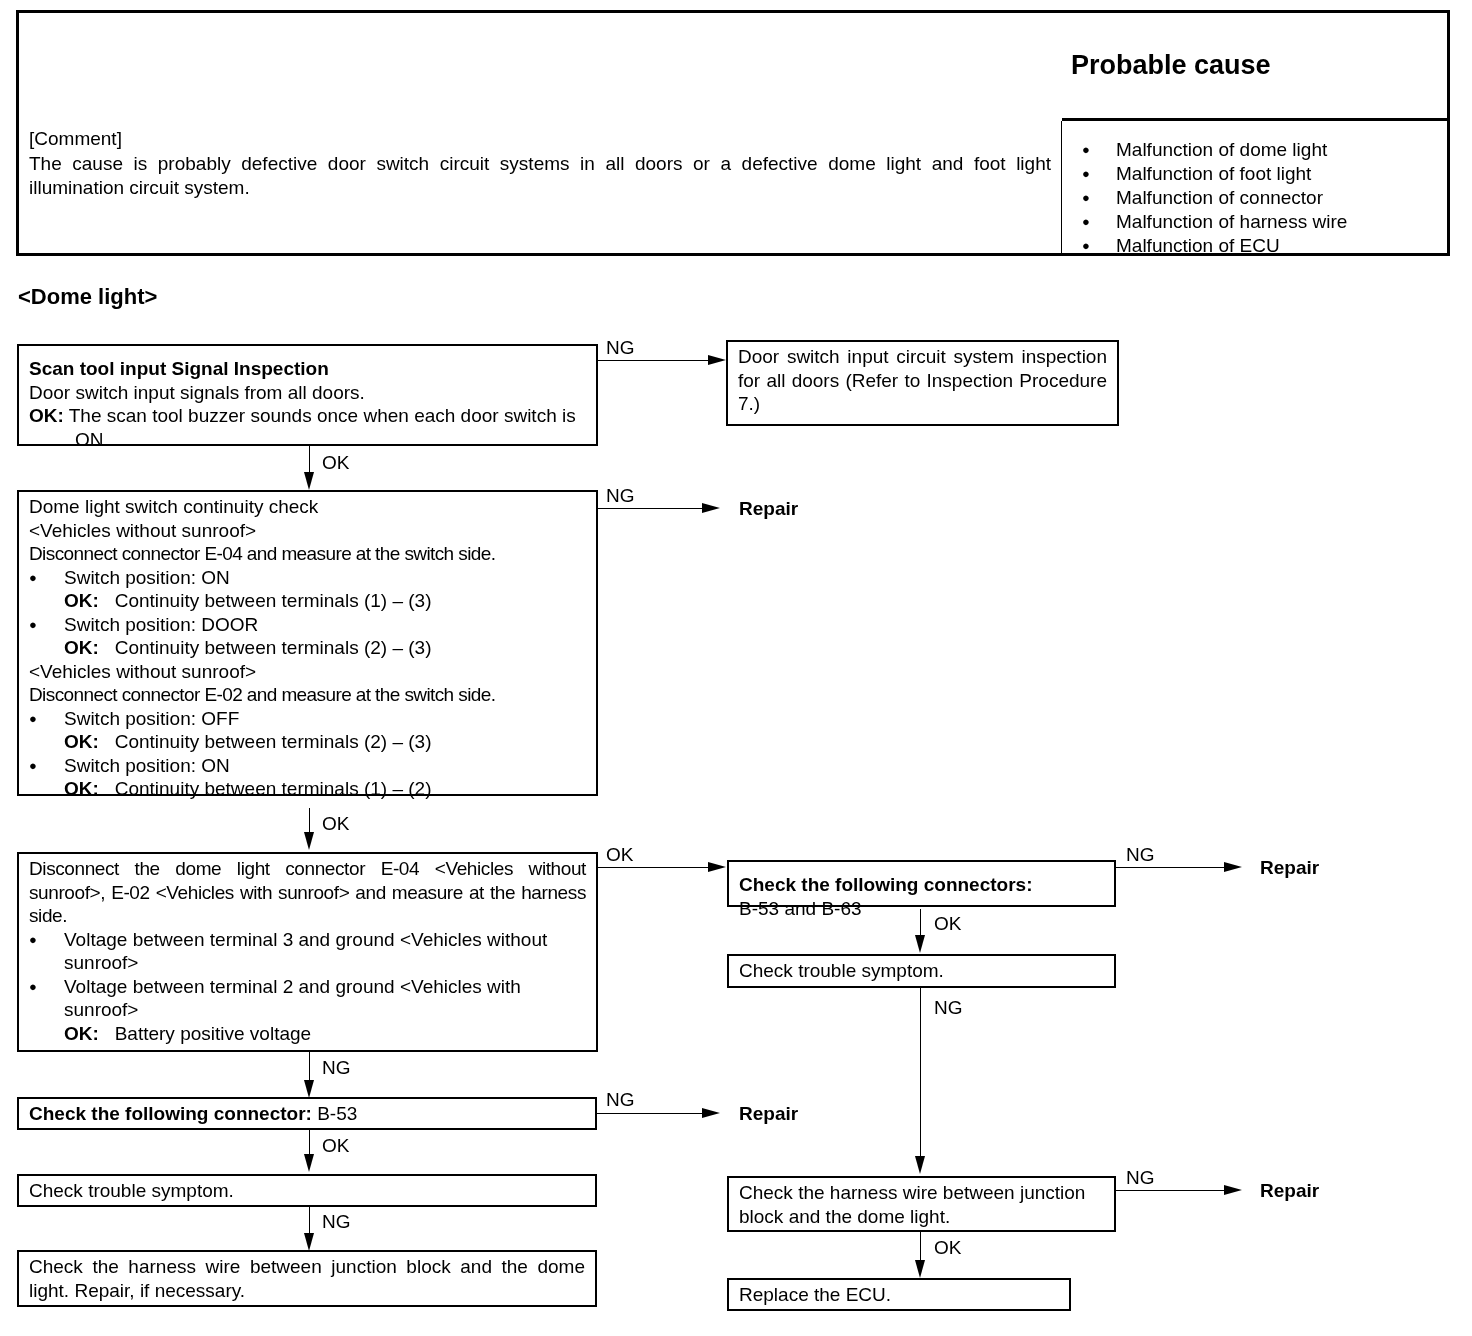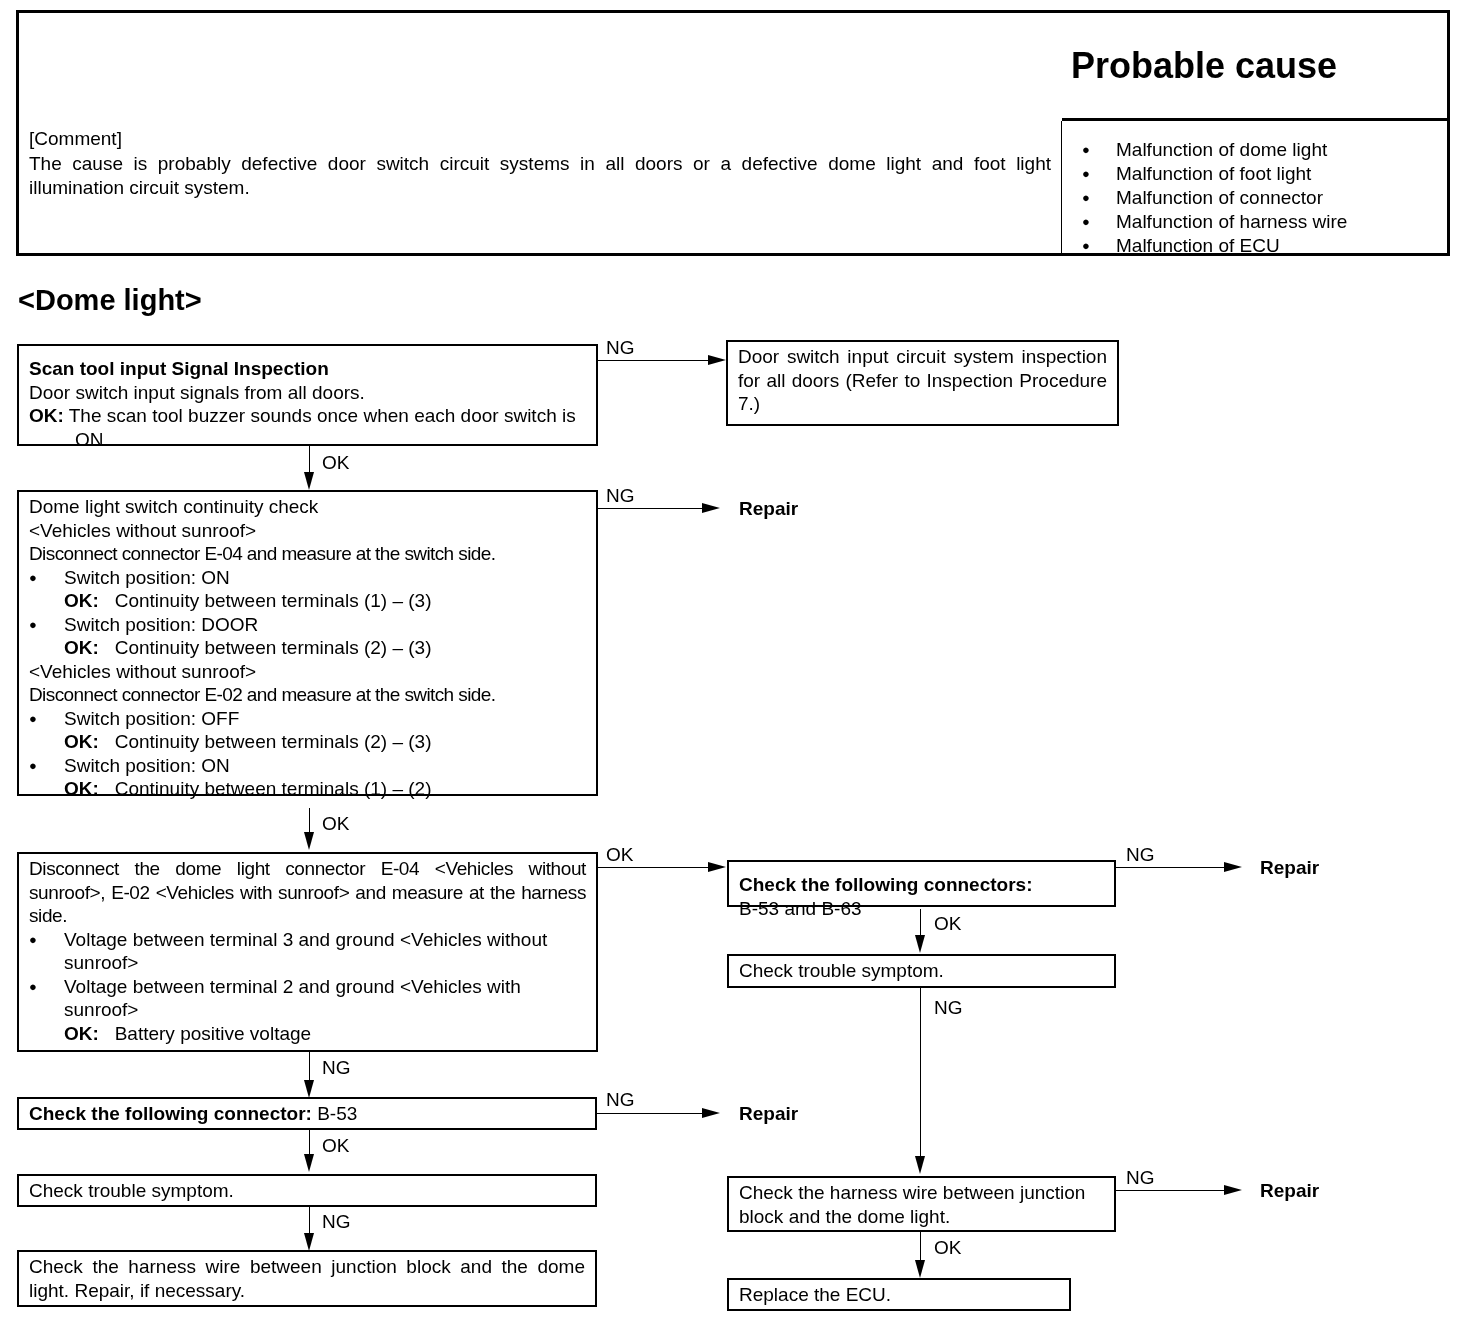--- a/index.html
+++ b/index.html
@@ -8,29 +8,29 @@
   .box { position:absolute; border:2px solid #000; box-sizing:border-box; background:#fff;
          font-size:19px; line-height:23.5px; padding:3px 10px; }
   .b { font-weight:bold;margin-top:8px; }
   .hdr-table { position:absolute; left:16px; top:10px; width:1434px; height:246px;
                border:3px solid #000; box-sizing:border-box; }
   .hdr-title { position:absolute; left:0; top:0; width:1043px; height:108px;
                border-right:1px solid #000; border-bottom:3px solid #000; box-sizing:border-box;
                font-weight:bold; font-size:27px; line-height:31px; padding:6px 10px; }
   .hdr-cause-h { position:absolute; left:1043px; top:0; right:0; height:108px;
                  border-bottom:3px solid #000; box-sizing:border-box;
-                 font-weight:bold; font-size:36px; display:flex; align-items:center; padding-left:9px; }
+                 font-weight:bold; font-size:27px; display:flex; align-items:center; padding-left:9px; }
   .hdr-comment { position:absolute; left:0; top:108px; width:1043px; bottom:0;
                  border-right:1px solid #000; box-sizing:border-box;
                  font-size:19px; line-height:24.5px; padding:6px 10px; text-align:justify; }
   .hdr-causes { position:absolute; left:1043px; top:108px; right:0; bottom:0;
                 font-size:19px; line-height:24px; padding:5px 0 0 8px; margin:12px; list-style:none; }
   .hdr-causes li { position:relative; padding-left:34px; }
   .hdr-causes li::before { content:"\25CF"; position:absolute; left:0; font-size:13px; }
-  .section-title { position:absolute; left:18px; top:284px; font-size:29px; font-weight:bold; }
+  .section-title { position:absolute; left:18px; top:284px; font-size:22px; font-weight:bold; }
   .hline { position:absolute; height:0; border-top:1.5px solid #000; }
   .vline { position:absolute; width:0; border-left:1.5px solid #000; }
   .arr-r { position:absolute; width:0; height:0; border-top:5px solid transparent;
            border-bottom:5px solid transparent; border-left:18px solid #000; }
   .arr-d { position:absolute; width:0; height:0; border-left:5px solid transparent;
            border-right:5px solid transparent; border-top:18px solid #000; }
   .lbl { position:absolute; font-size:19px; line-height:20px; }
   .repair { position:absolute; font-size:19px; font-weight:bold; }
   .bul { position:relative; padding-left:35px; }
   .bul::before { content:"\25CF"; position:absolute; left:0; font-size:13px; top:0; }

